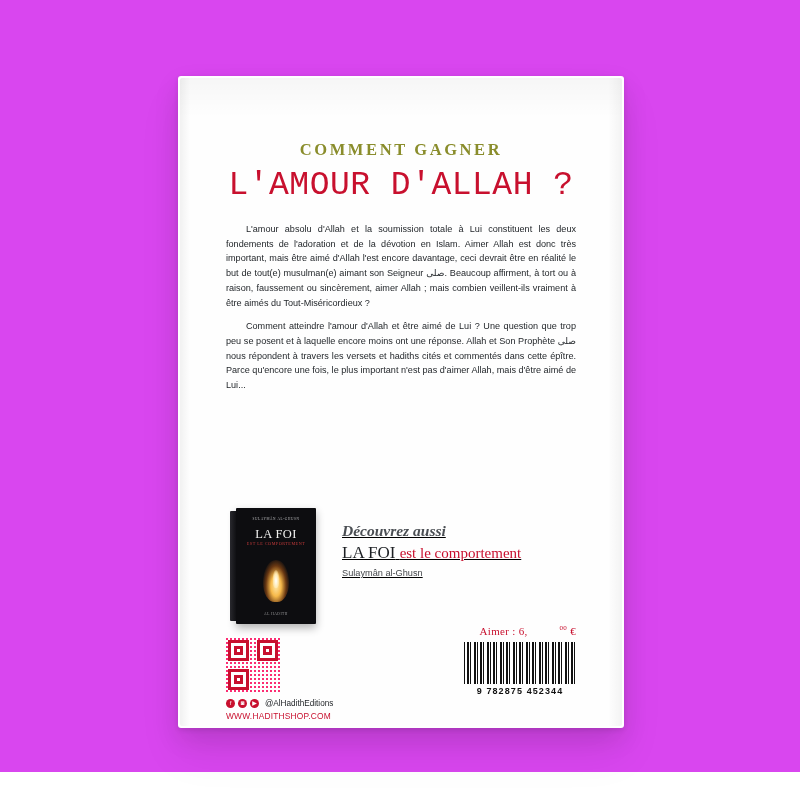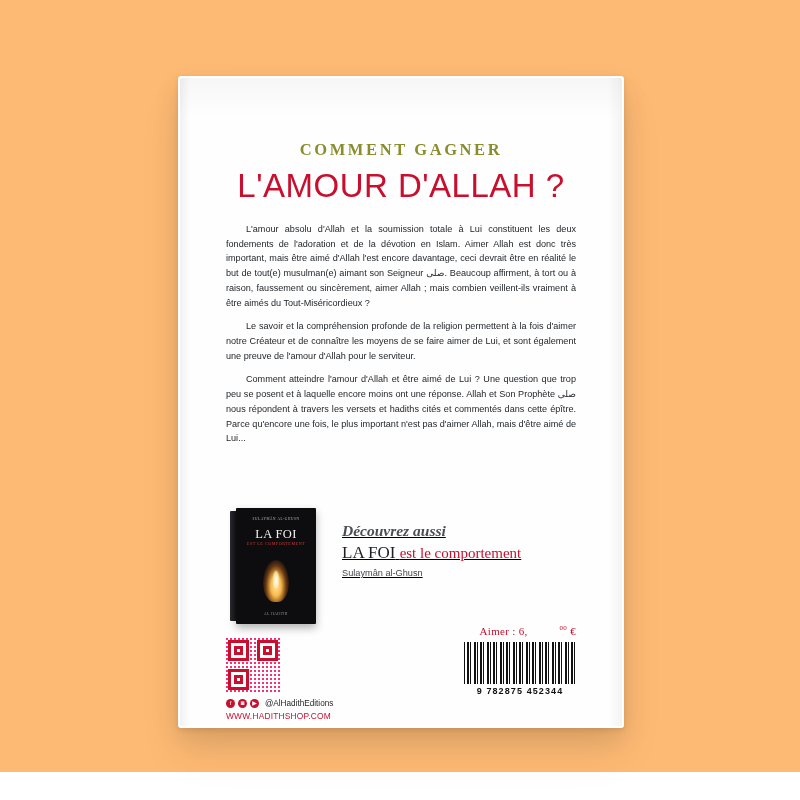--- a/index.html
+++ b/index.html
@@ -11,21 +11,21 @@
     width: 800px;
     height: 800px;
     font-family: "Liberation Sans", sans-serif;
     overflow: hidden;
   }
 
   .stage {
     position: relative;
     width: 800px;
     height: 772px;
-    background: #fdba74;
+    background: #d946ef;
   }
 
   
   .book-shadow {
     position: absolute;
     left: 178px;
     top: 76px;
     width: 446px;
     height: 652px;
     border-radius: 3px;
@@ -89,21 +89,21 @@
     font-family: "Liberation Serif", serif;
     font-weight: bold;
     font-size: 16.5px;
     letter-spacing: 2.6px;
     color: #8a8d2c;
   }
 
   .title {
     margin-top: 9px;
     text-align: center;
-    font-family: Liberation Sans, sans-serif;
+    font-family: Liberation Mono, monospace;
     font-size: 33px;
     line-height: 1;
     letter-spacing: 0.5px;
     color: #c8102e;
     white-space: nowrap;
   }
 
   .body-copy {
     margin-top: 20px;
     font-family: "Liberation Sans", sans-serif;
@@ -354,21 +354,20 @@
 
   <div class="book">
 
     <div class="content">
 
       <div class="kicker">COMMENT GAGNER</div>
       <div class="title">L'AMOUR D'ALLAH ?</div>
 
       <div class="body-copy">
         <p>L'amour absolu d'Allah et la soumission totale à Lui constituent les deux fondements de l'adoration et de la dévotion en Islam. Aimer Allah est donc très important, mais être aimé d'Allah l'est encore davantage, ceci devrait être en réalité le but de tout(e) musulman(e) aimant son Seigneur صلى. Beaucoup affirment, à tort ou à raison, faussement ou sincèrement, aimer Allah ; mais combien veillent-ils vraiment à être aimés du Tout-Miséricordieux ?</p>
-        <p>Le savoir et la compréhension profonde de la religion permettent à la fois d'aimer notre Créateur et de connaître les moyens de se faire aimer de Lui, et sont également une preuve de l'amour d'Allah pour le serviteur.</p>
         <p>Comment atteindre l'amour d'Allah et être aimé de Lui ? Une question que trop peu se posent et à laquelle encore moins ont une réponse. Allah et Son Prophète صلى nous répondent à travers les versets et hadiths cités et commentés dans cette épître. Parce qu'encore une fois, le plus important n'est pas d'aimer Allah, mais d'être aimé de Lui...</p>
       </div>
     </div>
 
     <div class="promo">
       <div class="mini-book">
         <div class="spine"></div>
         <div class="cover">
           <div class="mini-top">SULAYMÂN AL-GHUSN</div>
           <div class="mini-title">LA FOI</div>

